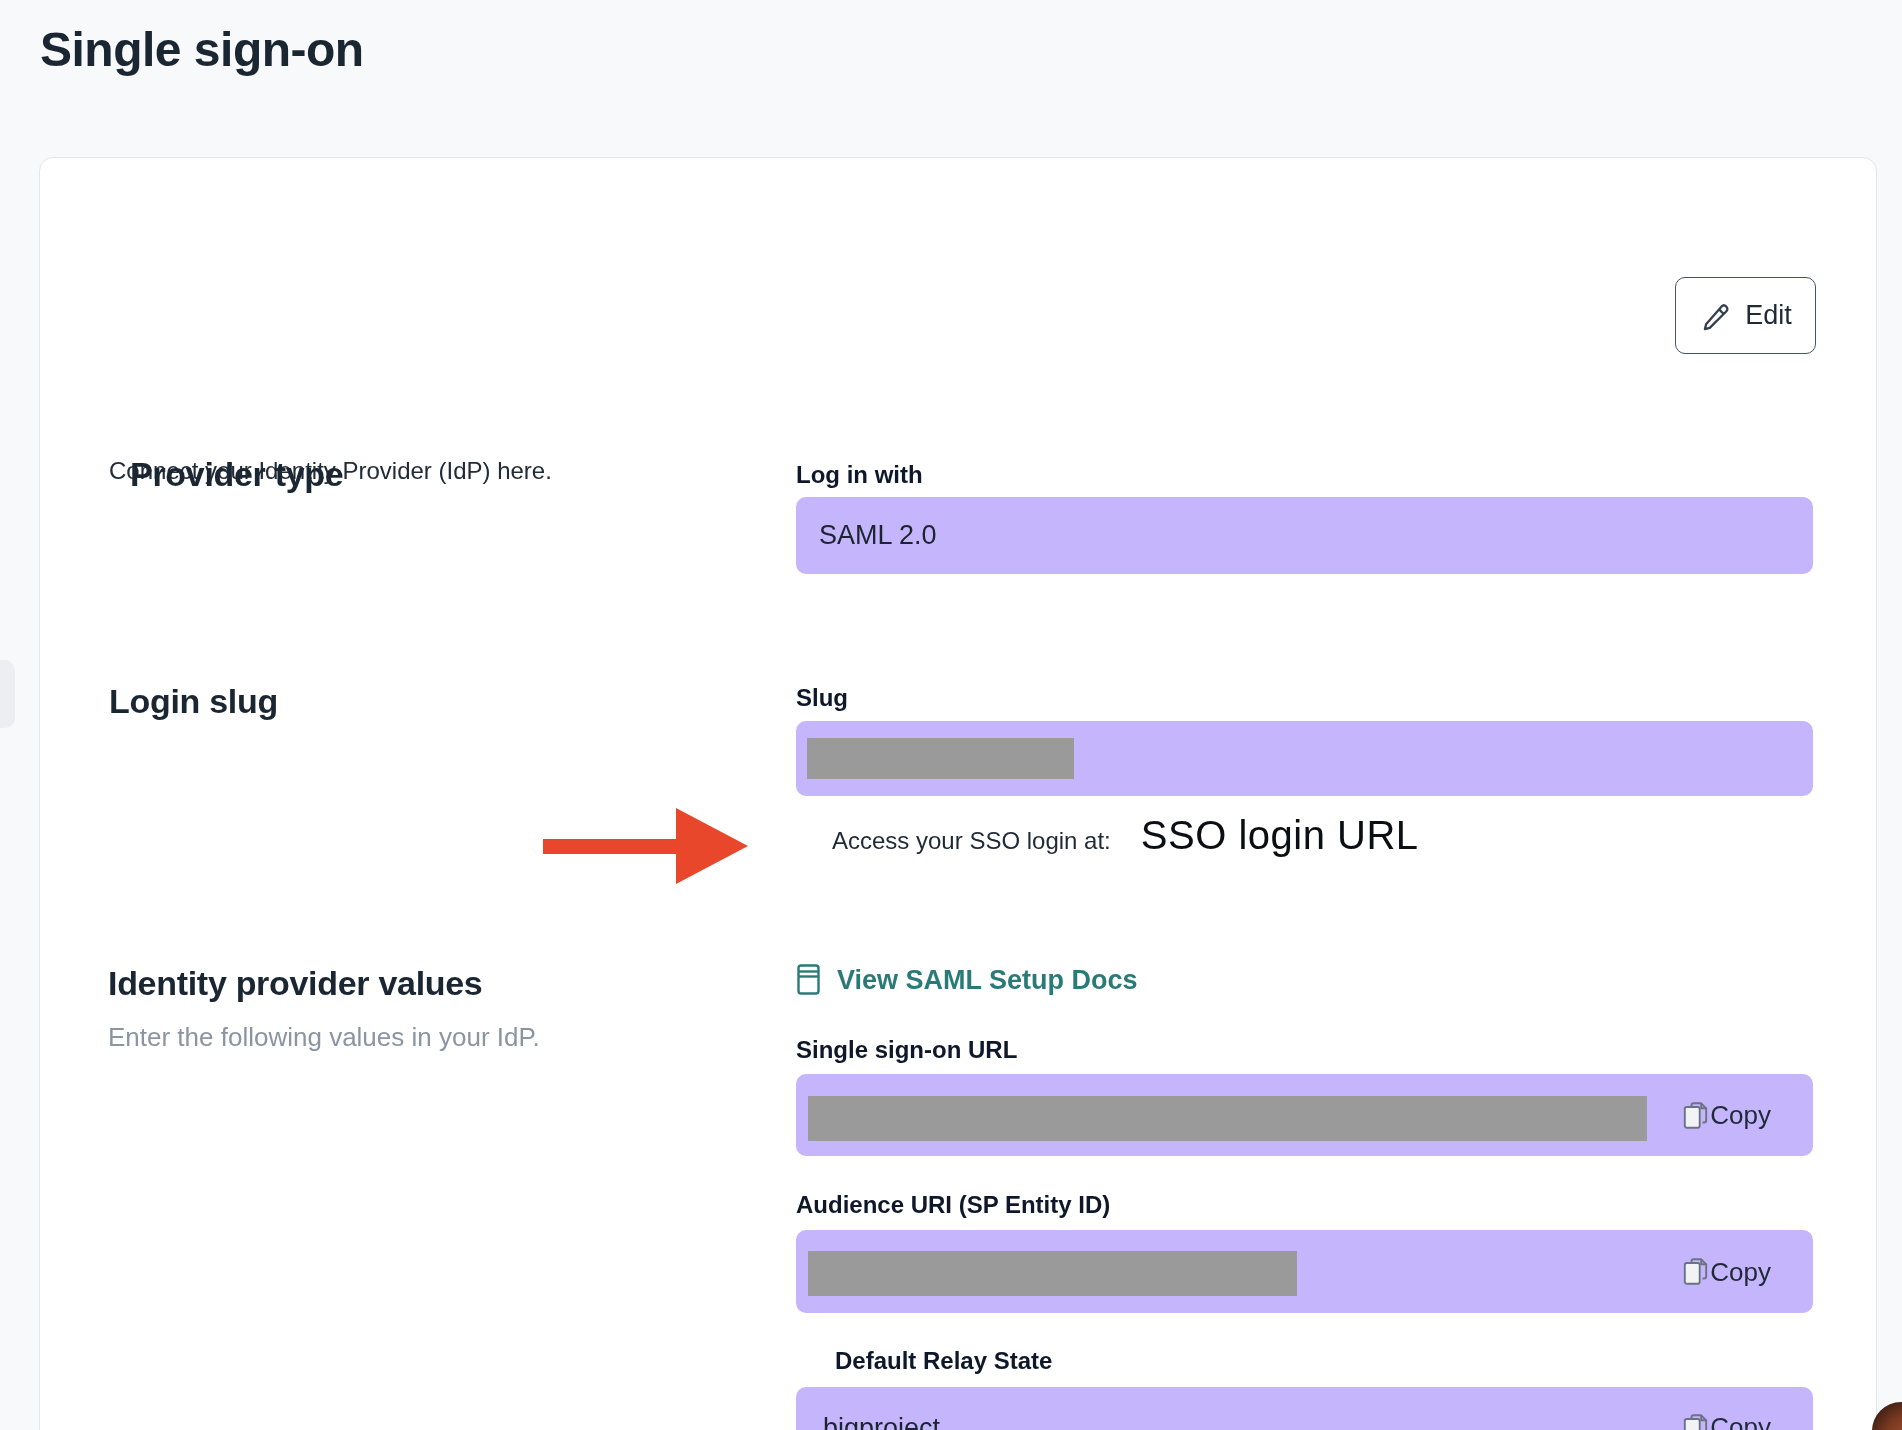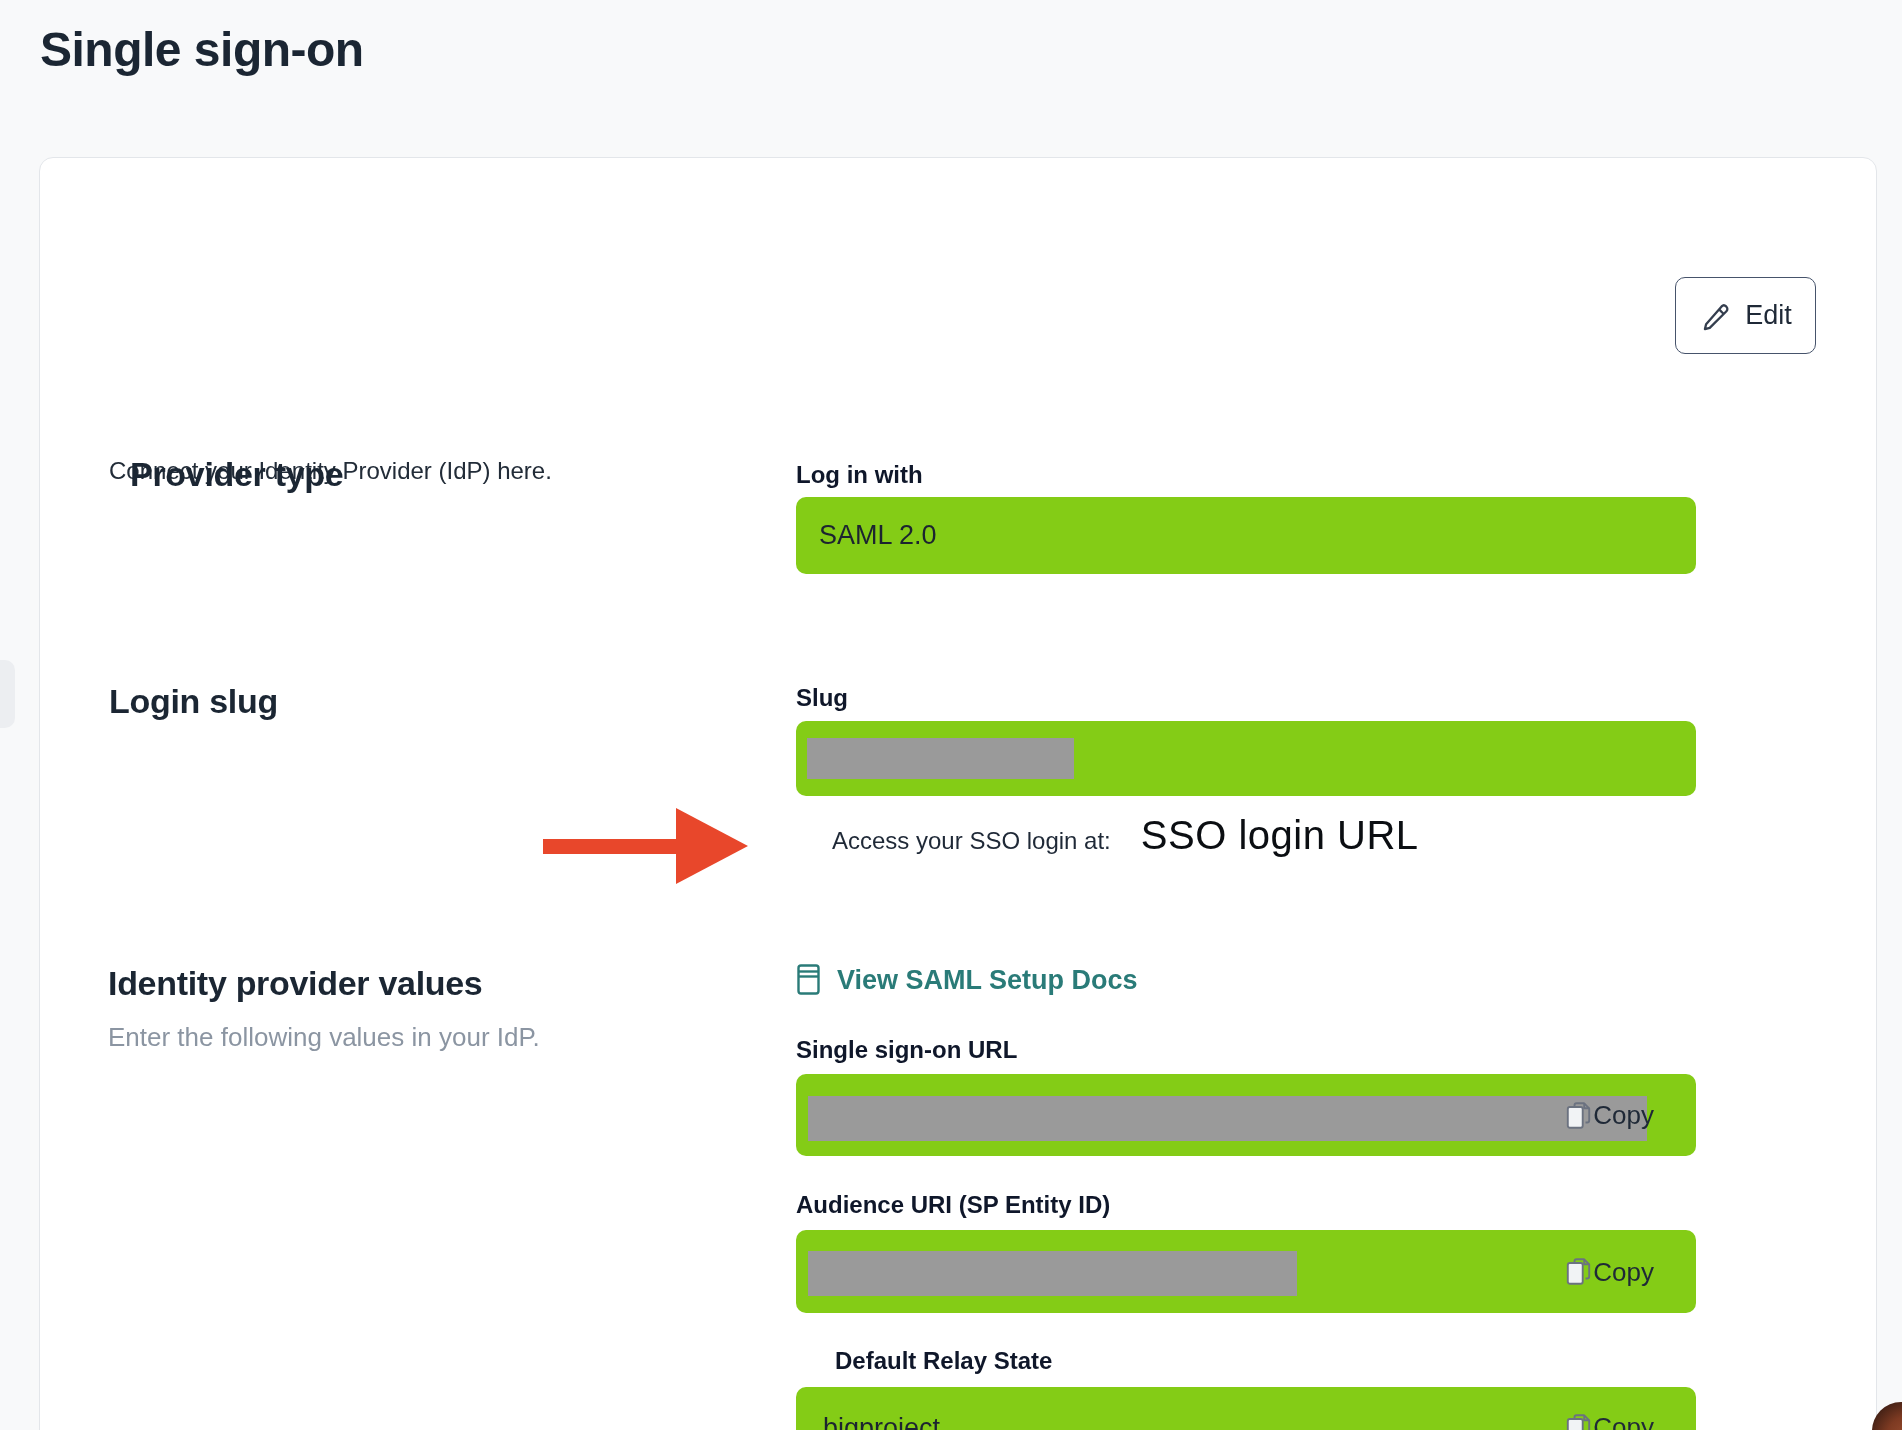--- a/index.html
+++ b/index.html
@@ -40,22 +40,22 @@
   .edit-button span { font-size:27px; color:#1f2937; }
 
   .section-heading {
     position:absolute; font-size:34px; font-weight:700; color:#1b2633; letter-spacing:-0.3px;
   }
   .field-label {
     position:absolute; font-size:24px; font-weight:700; color:#0f172a;
   }
 
   .value-box {
-    position:absolute; left:756px; width:900px;
-    background:#84cc16; border-radius:10px;
+    position:absolute; left:756px; width:1017px;
+    background:#c4b5fd; border-radius:10px;
   }
   .value-box .value-text {
     font-size:27px; color:#1c2430;
   }
 
   .redacted-bar { position:absolute; background:#9a9a9a; }
 
   .annotation-arrow { position:absolute; left:503px; top:650px; width:205px; height:76px; }
   .annotation-arrow .shaft {
     position:absolute; left:0; top:30.5px; width:133px; height:15px; background:#e8472b;

